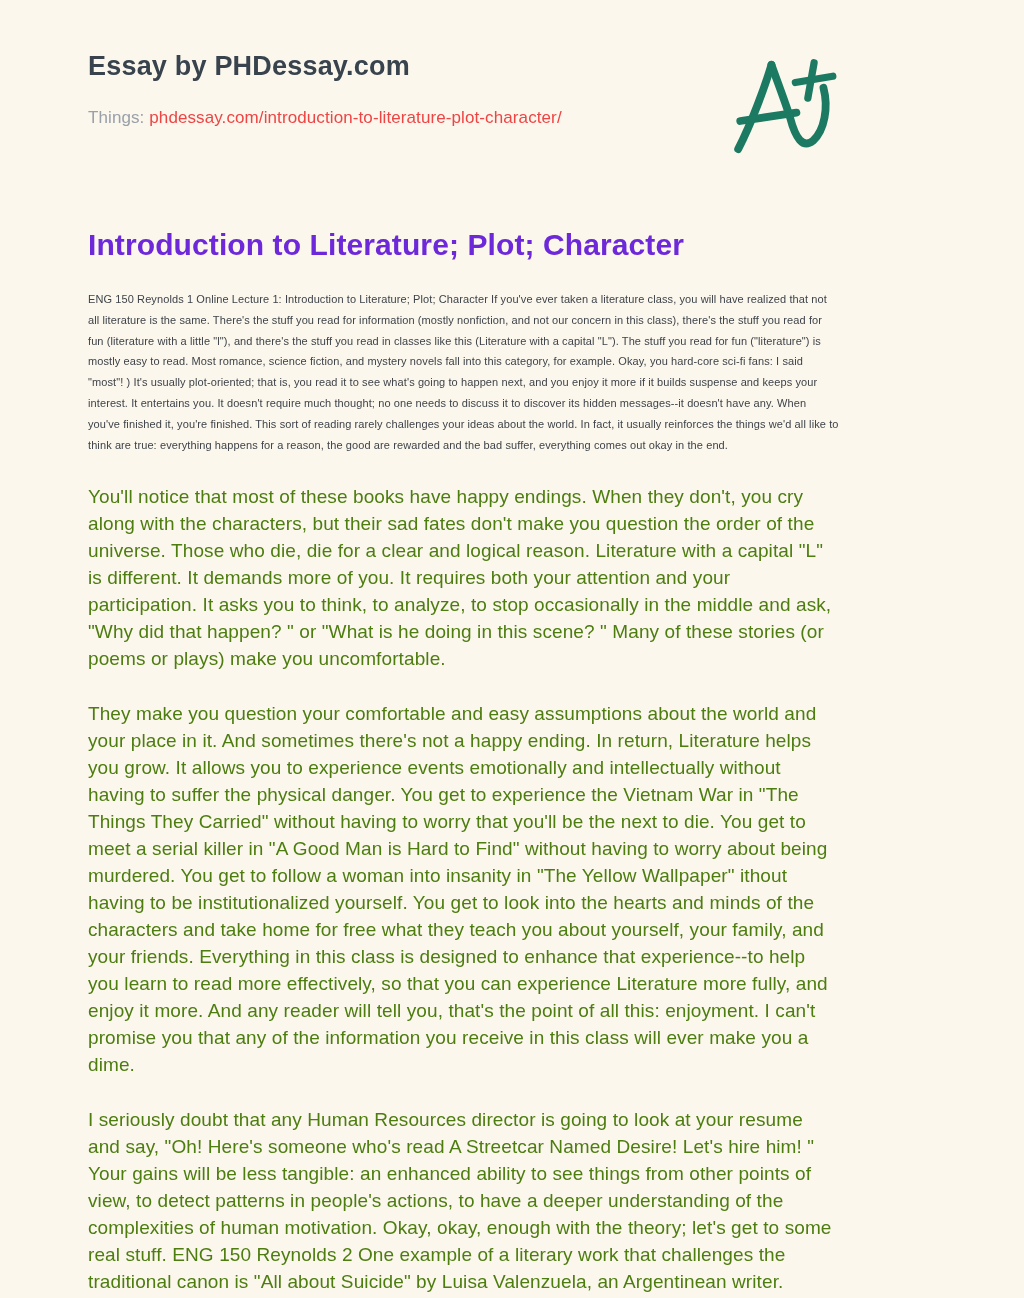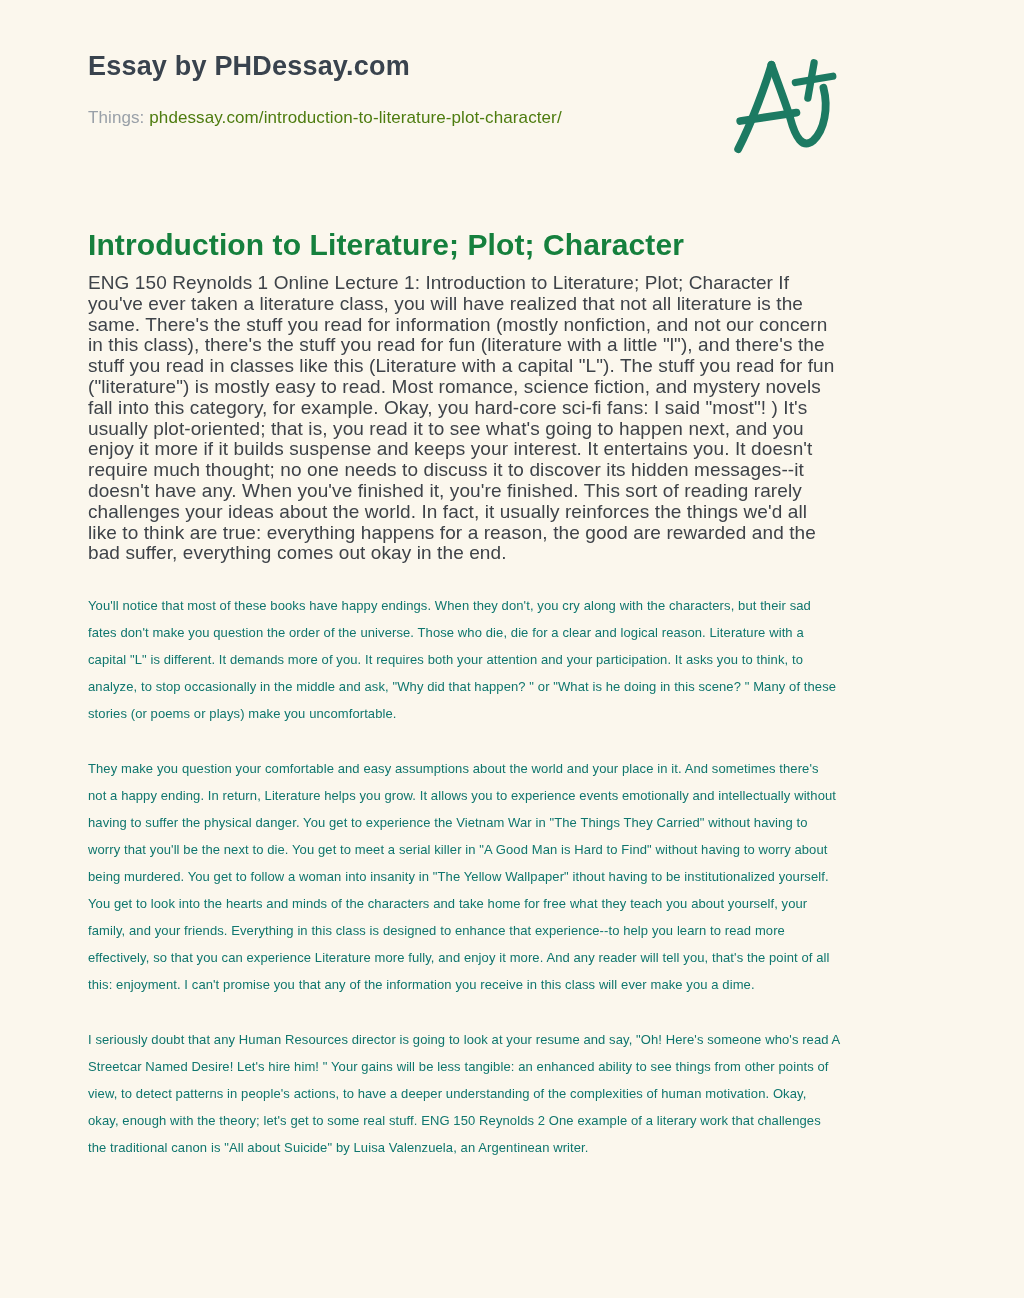--- a/index.html
+++ b/index.html
@@ -40,21 +40,21 @@
     margin-top: 26px;
     font-size: 17px;
     letter-spacing: 0.1px;
   }
 
   .source-label {
     color: #99A0A8;
   }
 
   .source-link {
-    color: #4d7c0f;
+    color: #ef4444;
     text-decoration: none;
     cursor: pointer;
   }
 
   .logo {
     width: 104px;
     height: 100px;
     margin-top: 8px;
     margin-right: 2px;
     flex: 0 0 auto;
@@ -64,37 +64,37 @@
     width: 100%;
     height: 100%;
     display: block;
   }
 
   
   .essay-title {
     margin-top: 70px;
     font-size: 30px;
     font-weight: 700;
-    color: #15803d;
+    color: #6d28d9;
     letter-spacing: 0.1px;
   }
 
   .lead {
-    margin-top: 11px;
-    font-size: 19px;
+    margin-top: 27px;
+    font-size: 11px;
     line-height: 20.8px;
     color: #3E4349;
     letter-spacing: 0.1px;
   }
 
   .body-para {
     margin-top: 28px;
-    font-size: 13px;
+    font-size: 19px;
     line-height: 27px;
-    color: #0f766e;
+    color: #4d7c0f;
     letter-spacing: 0.1px;
   }
 </style>
 </head>
 <body>
 
 <div class="page">
   <div class="content">
 
     <header class="header">

